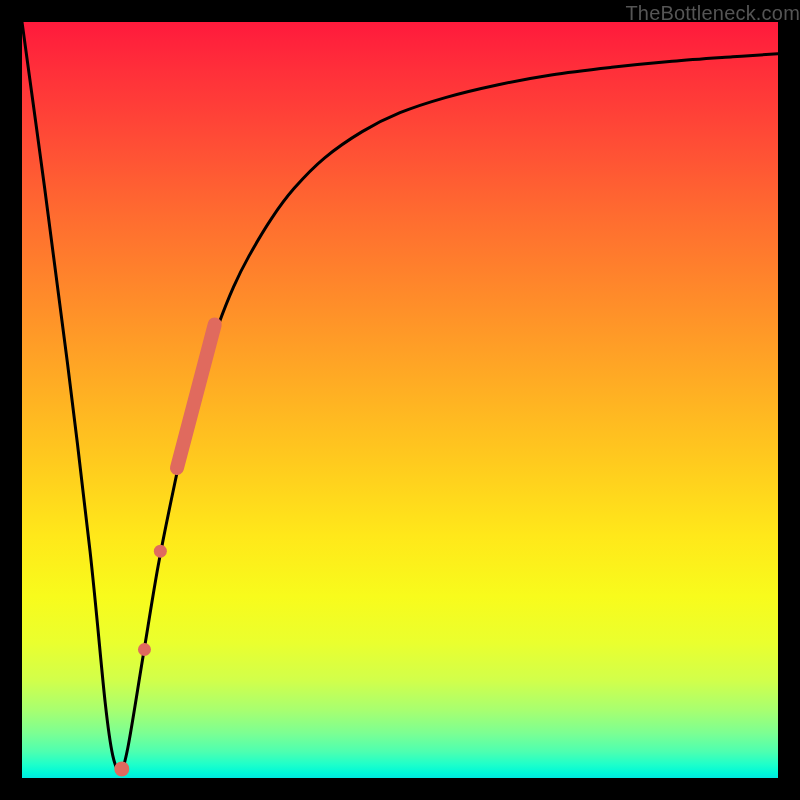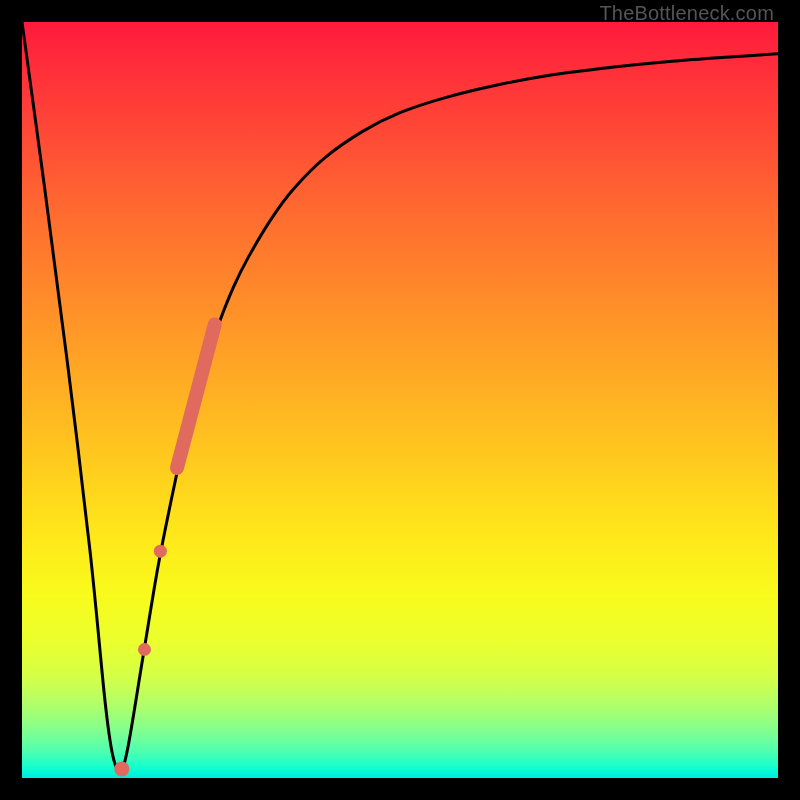--- a/index.html
+++ b/index.html
@@ -45,21 +45,21 @@
       #7dff92 94%,
       #4effb0 96.5%,
       #1effca 98.2%,
       #00f8d8 99.3%,
       #00e8e0 100%
     );
   }
   .attribution {
     position: absolute;
     top: 2px;
-    right: 26px;
+    right: 0;
     color: #555;
     font-size: 20px;
     font-weight: 500;
     letter-spacing: 0.2px;
     user-select: none;
     text-align: center;
   }
   svg.curve {
     position: absolute;
     inset: 0;

